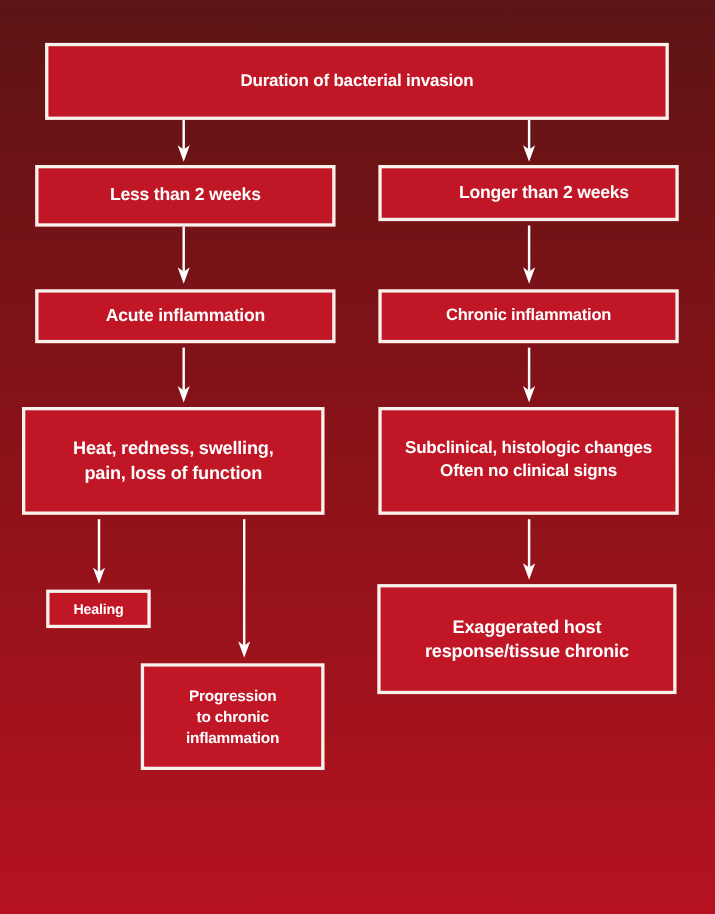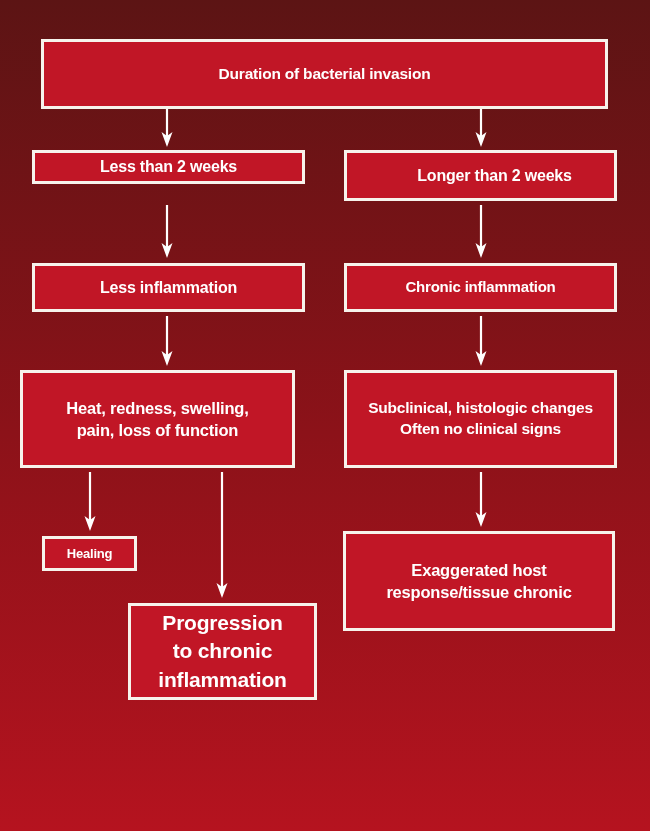--- a/index.html
+++ b/index.html
@@ -34,28 +34,28 @@
     text-align:center;
     font-weight:700;
     letter-spacing:-0.2px;
   }
   .flow-box .label{
     white-space:pre-line;
     line-height:1.35;
   }
   
   .b-duration    {left:41px;  top:39px;  width:567px; height:70px;  font-size:15.5px;}
-  .b-less        {left:32px;  top:150px; width:273px; height:34px;  font-size:16px;}
+  .b-less        {left:32px;  top:150px; width:273px; height:56px;  font-size:16px;}
   .b-longer      {left:344px; top:150px; width:273px; height:51px;  font-size:16px;padding-left:28px;}
   .b-acute       {left:32px;  top:263px; width:273px; height:49px;  font-size:16px;}
   .b-chronic     {left:344px; top:263px; width:273px; height:49px;  font-size:15px;}
   .b-acute-signs {left:20px;  top:370px; width:275px; height:98px;  font-size:16.5px;}
   .b-chronic-signs{left:344px;top:370px; width:273px; height:98px;  font-size:15.5px;text-align:center;}
   .b-healing     {left:42px;  top:536px; width:95px;  height:35px;  font-size:13px;}
-  .b-progression {left:128px; top:603px; width:189px; height:97px;  font-size:21px;}
+  .b-progression {left:128px; top:603px; width:167px; height:97px;  font-size:14px;}
   .b-exaggerated {left:343px; top:531px; width:272px; height:100px; font-size:16.5px;}
   .arrow-layer{
     position:absolute;
     left:0; top:0;
     width:650px;
     height:831px;
     pointer-events:none;
   }
   .arrow-layer line{stroke:var(--arrow);stroke-width:2.2;}
   .arrow-layer polygon{fill:var(--arrow);}
@@ -110,21 +110,21 @@
 
   <div class="flow-box b-less">
     <span class="label">Less than 2 weeks</span>
   </div>
 
   <div class="flow-box b-longer">
     <span class="label">Longer than 2 weeks</span>
   </div>
 
   <div class="flow-box b-acute">
-    <span class="label">Less inflammation</span>
+    <span class="label">Acute inflammation</span>
   </div>
 
   <div class="flow-box b-chronic">
     <span class="label">Chronic inflammation</span>
   </div>
 
   <div class="flow-box b-acute-signs">
     <span class="label">Heat, redness, swelling,
 pain, loss of function</span>
   </div>

